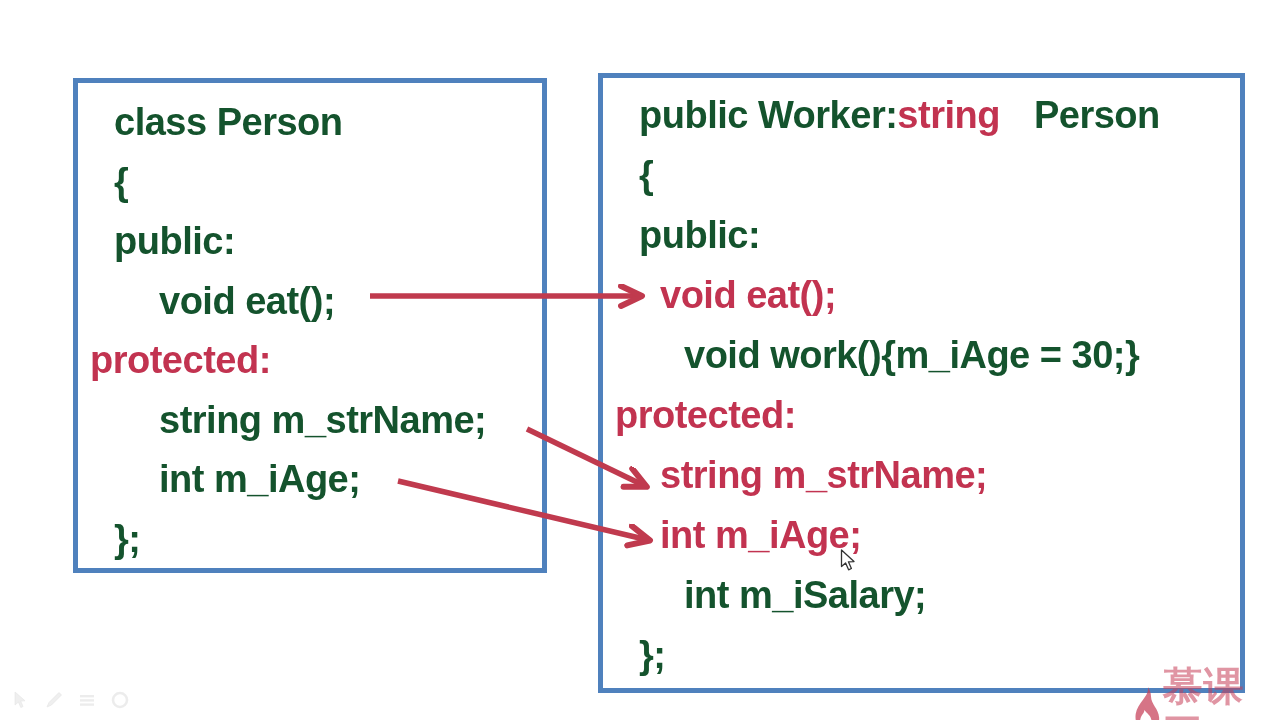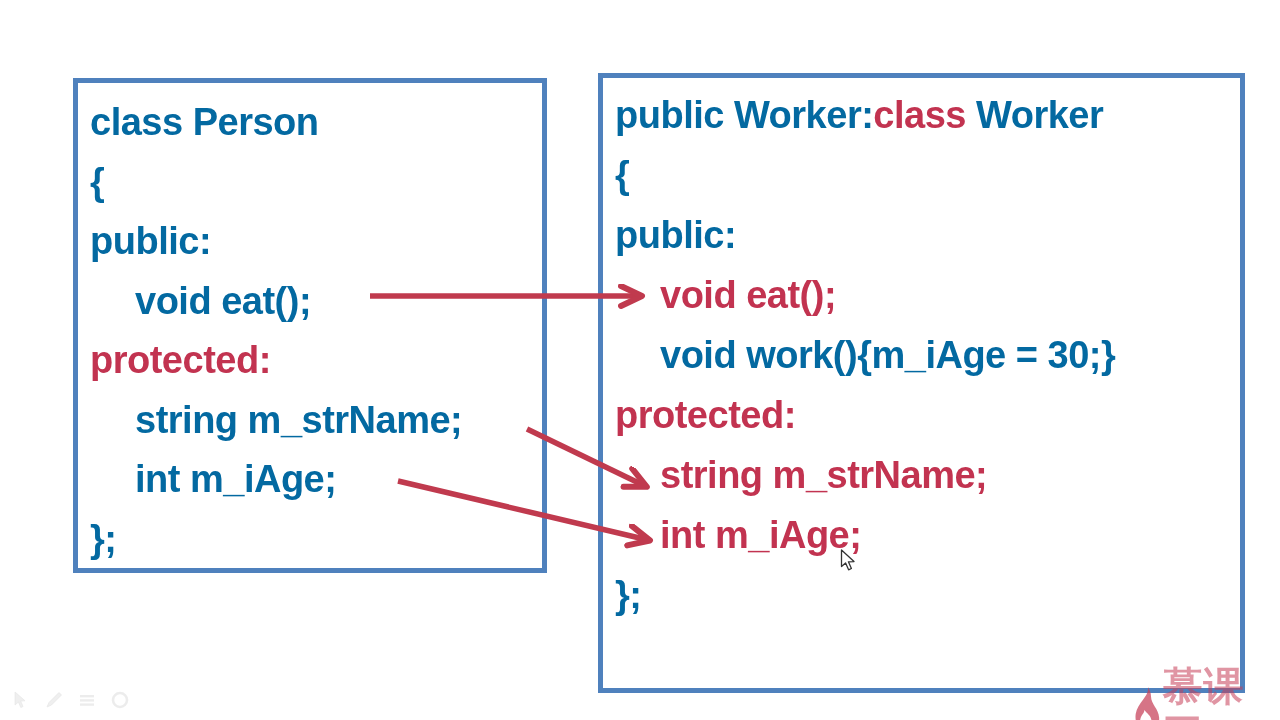--- a/index.html
+++ b/index.html
@@ -35,21 +35,21 @@
     left: 598px;
     top: 73px;
     width: 647px;
     height: 620px;
     padding: 7px 0 0 12px;
     font-size: 38px;
     line-height: 60px;
   }
   .code-line { white-space: pre; }
   .code-line.indent { padding-left: 45px; }
-  .seg-dark { color: #0369a1; }
+  .seg-dark { color: #14532d; margin-left: 24px; }
   .seg-red  { color: #c23350; }
 
   #arrow-layer {
     position: absolute;
     left: 0; top: 0;
     width: 1280px; height: 720px;
     z-index: 5;
     pointer-events: none;
   }
 
@@ -96,28 +96,29 @@
     <div class="code-line"><span class="seg-dark">{</span></div>
     <div class="code-line"><span class="seg-dark">public:</span></div>
     <div class="code-line indent"><span class="seg-dark">void eat();</span></div>
     <div class="code-line"><span class="seg-red">protected:</span></div>
     <div class="code-line indent"><span class="seg-dark">string m_strName;</span></div>
     <div class="code-line indent"><span class="seg-dark">int m_iAge;</span></div>
     <div class="code-line"><span class="seg-dark">};</span></div>
   </div>
 
 <div id="right-box" class="code-box">
-    <div class="code-line"><span class="seg-dark">public Worker:</span><span class="seg-red">class</span><span class="seg-dark"> Worker</span></div>
+    <div class="code-line"><span class="seg-dark">public Worker:</span><span class="seg-red">string</span><span class="seg-dark"> Person</span></div>
     <div class="code-line"><span class="seg-dark">{</span></div>
     <div class="code-line"><span class="seg-dark">public:</span></div>
     <div class="code-line indent"><span class="seg-red">void eat();</span></div>
     <div class="code-line indent"><span class="seg-dark">void work(){m_iAge = 30;}</span></div>
     <div class="code-line"><span class="seg-red">protected:</span></div>
     <div class="code-line indent"><span class="seg-red">string m_strName;</span></div>
     <div class="code-line indent"><span class="seg-red">int m_iAge;</span></div>
+    <div class="code-line indent"><span class="seg-dark">int m_iSalary;</span></div>
     <div class="code-line"><span class="seg-dark">};</span></div>
   </div>
 
 <svg id="arrow-layer" viewBox="0 0 1280 720" xmlns="http://www.w3.org/2000/svg">
   <defs>
     <marker id="arrowhead" markerUnits="userSpaceOnUse" markerWidth="28" markerHeight="26" refX="22" refY="12" orient="auto">
       <path d="M3,2 L24,12 L3,22" fill="none" stroke="#c03a4e" stroke-width="6" stroke-linecap="round" stroke-linejoin="round"></path>
     </marker>
   </defs>
   <g id="arrow-group">

